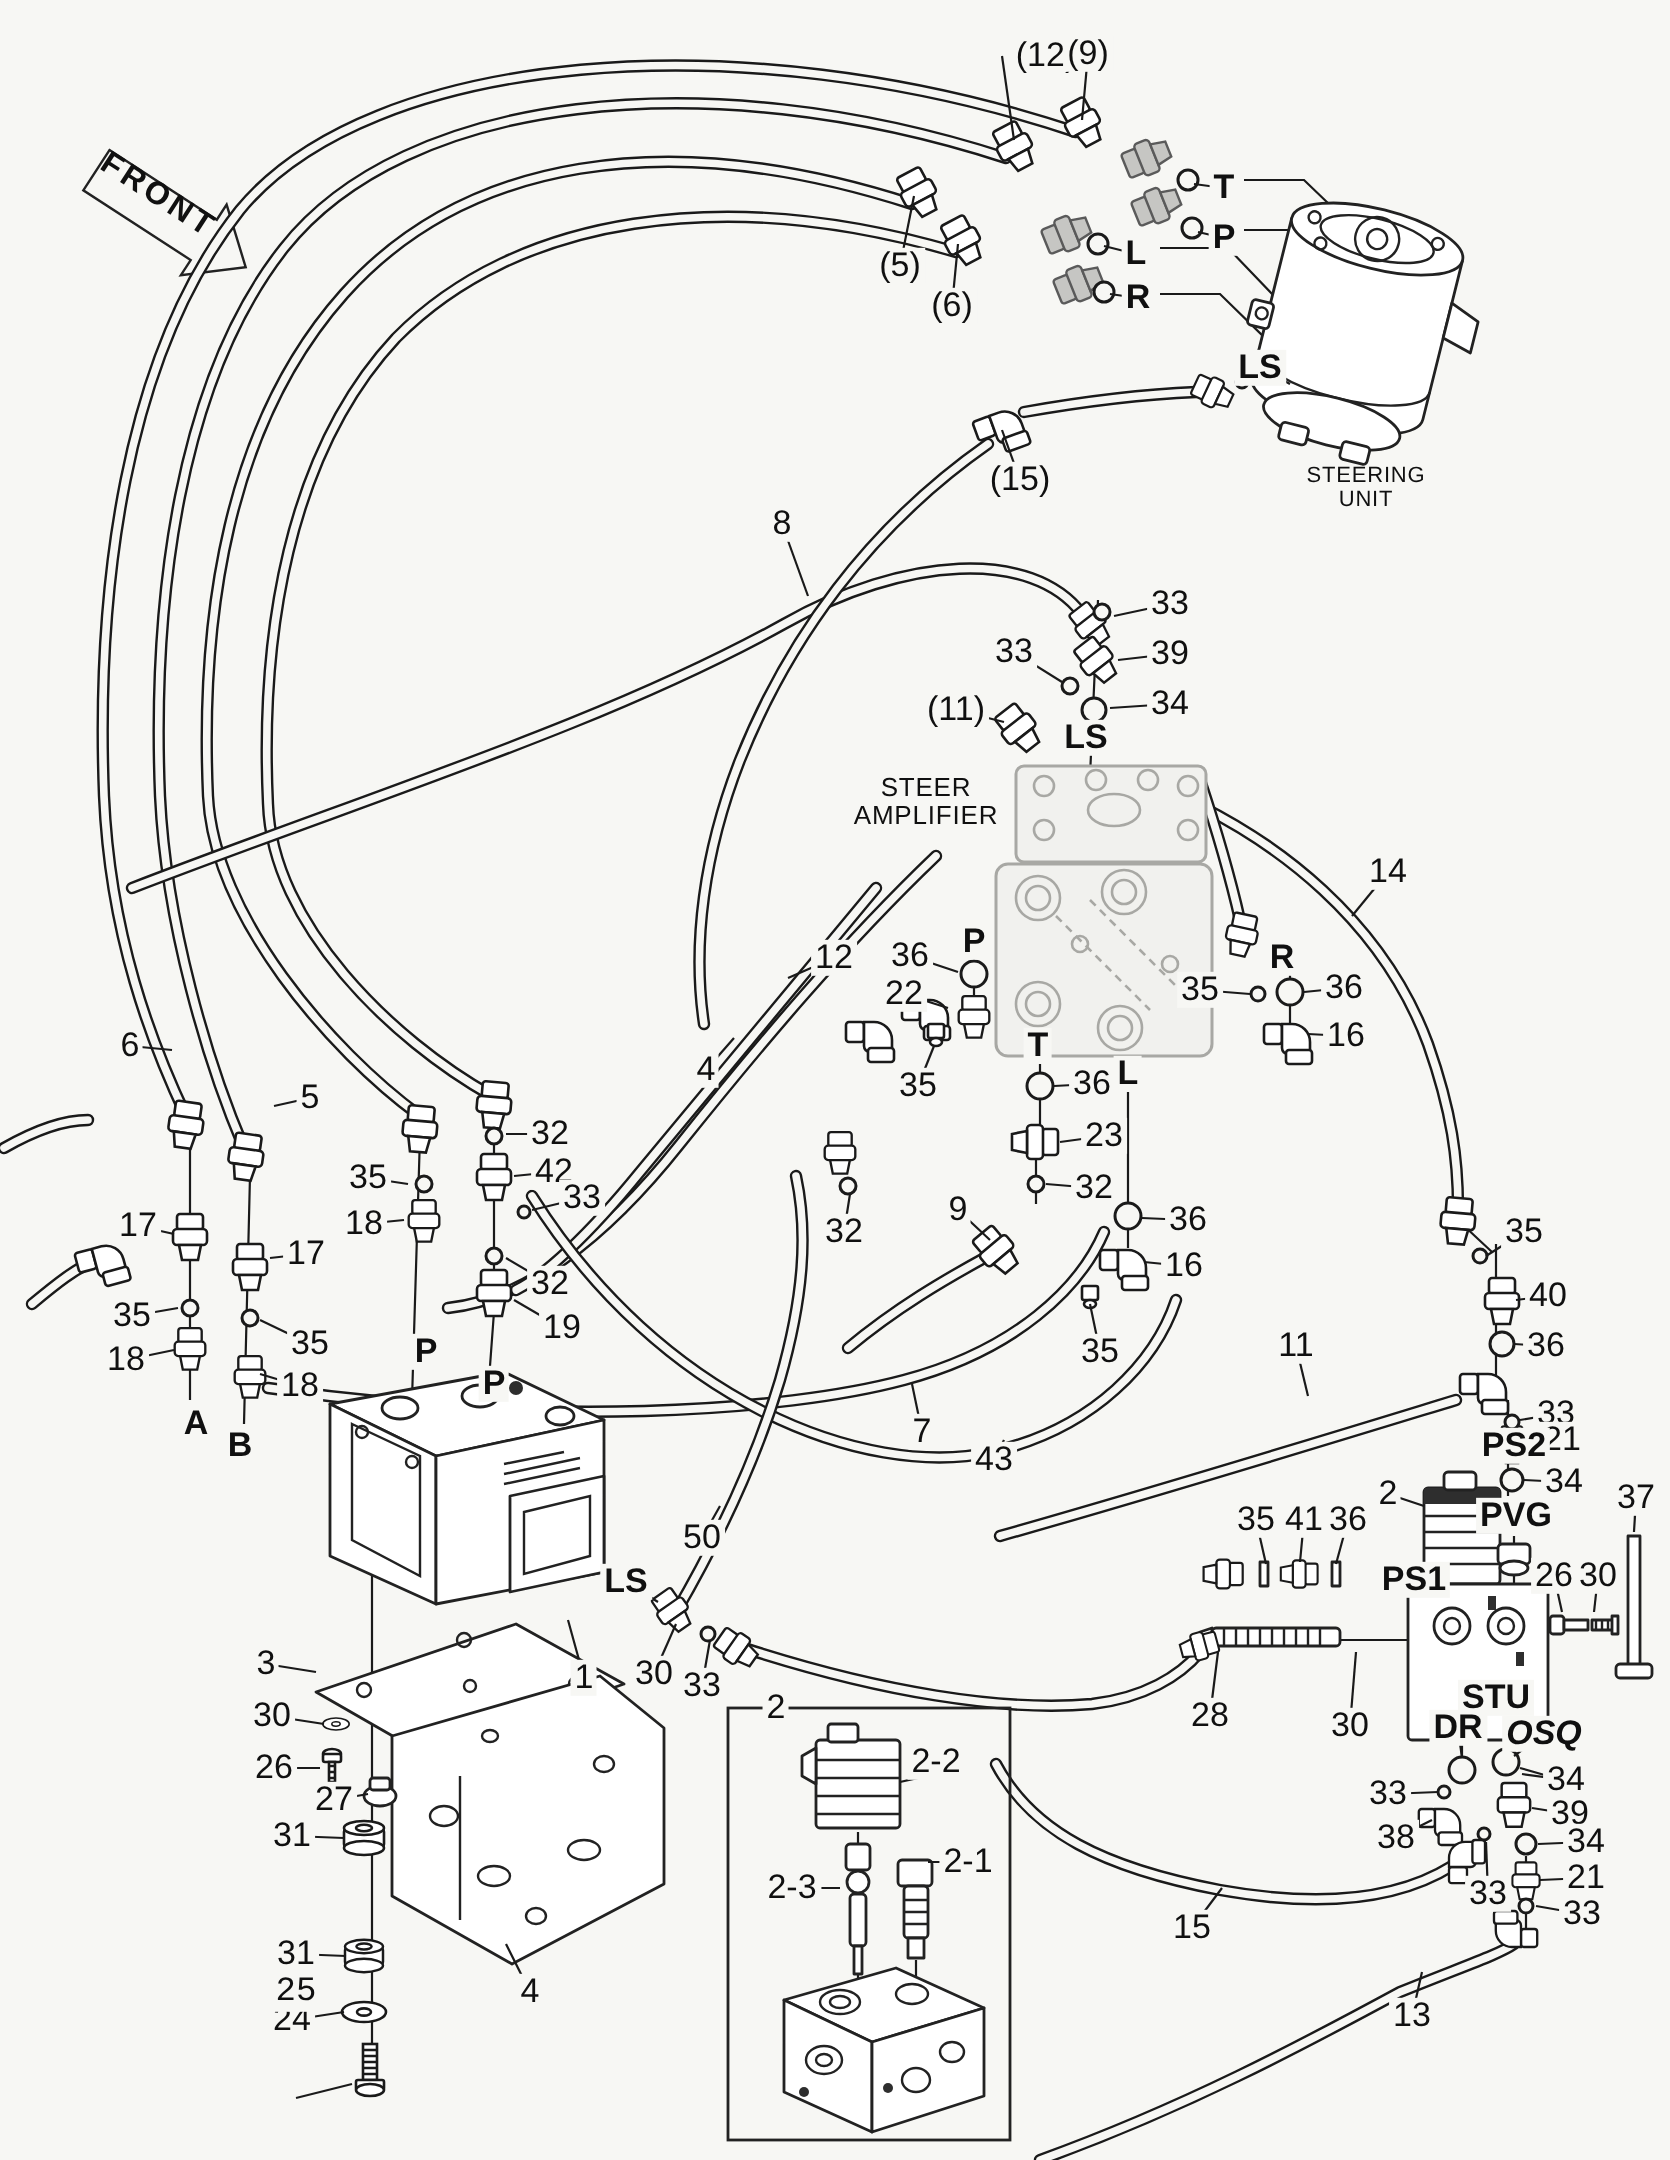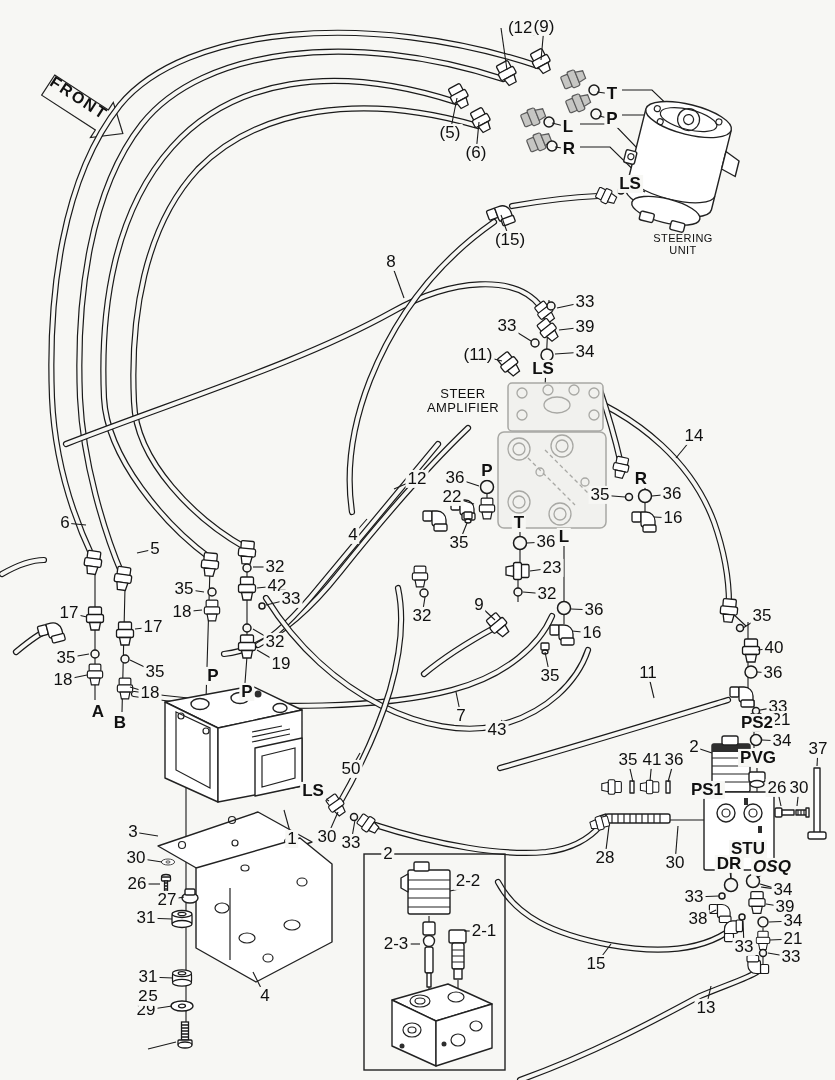--- a/index.html
+++ b/index.html
@@ -612,18 +612,18 @@
       <div class="callout" style="left: 388px; top: 854px;">2</div>
       <div class="callout" style="left: 468px; top: 881px;">2-2</div>
       <div class="callout" style="left: 484px; top: 931px;">2-1</div>
       <div class="callout" style="left: 396px; top: 944px;">2-3</div>
       <div class="callout" style="left: 133px; top: 832px;">3</div>
       <div class="callout" style="left: 136px; top: 858px;">30</div>
       <div class="callout" style="left: 137px; top: 884px;">26</div>
       <div class="callout" style="left: 167px; top: 900px;">27</div>
       <div class="callout" style="left: 146px; top: 918px;">31</div>
       <div class="callout" style="left: 148px; top: 977px;">31</div>
-      <div class="callout" style="left: 146px; top: 1010px;">29</div>
+      <div class="callout" style="left: 146px; top: 1010px;">24</div>
       <div class="callout" style="left: 148px; top: 997px; font-family: Liberation Mono, monospace;">25</div>
       <div class="callout" style="left: 265px; top: 996px;">4</div>
     </div>
 
 </div>
 
 </body></html>

